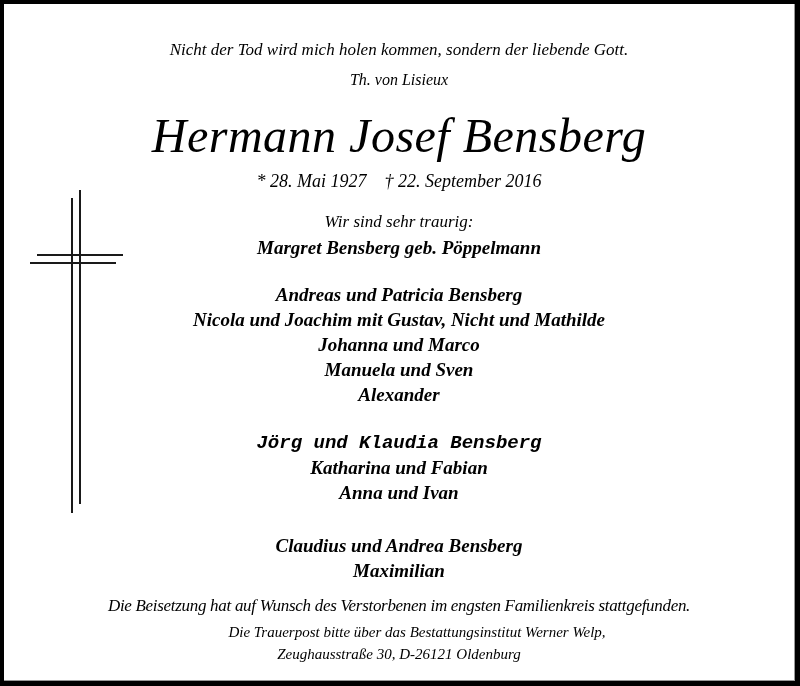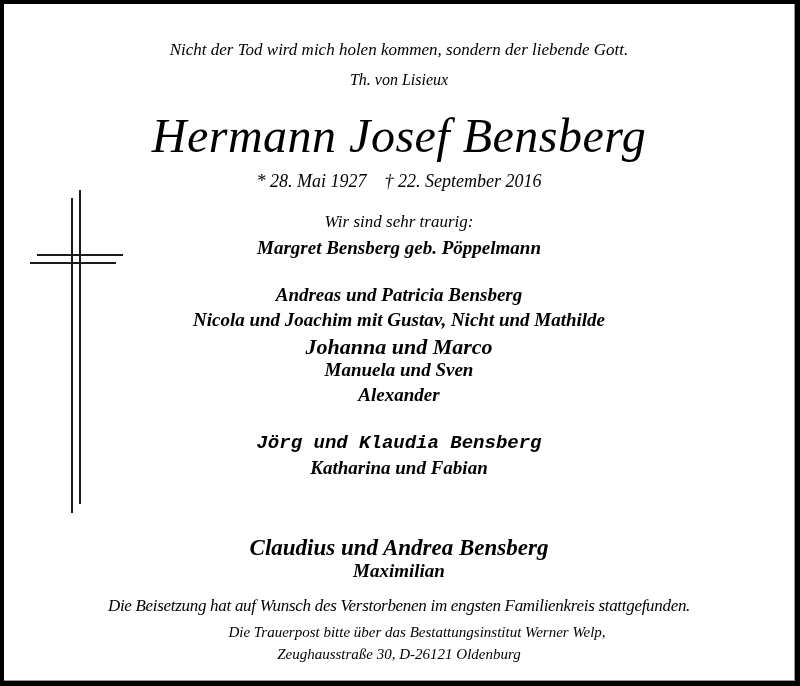--- a/index.html
+++ b/index.html
@@ -49,26 +49,27 @@
   <div class="line it" style="top:159px; font-size:18px;">
     <span>* 28. Mai 1927</span>&nbsp;&nbsp;&nbsp;
     <span>† 22. September 2016</span>
   </div>
 
   <div class="line it" style="top:200px; font-size:17px;">Wir sind sehr traurig:</div>
   <div class="line bi" style="top:233px; font-size:19px;">Margret Bensberg geb. Pöppelmann</div>
 
   <div class="line bi" style="top:280px; font-size:19px;">Andreas und Patricia Bensberg</div>
   <div class="line bi" style="top:305px; font-size:19px;">Nicola und Joachim mit Gustav, Nicht und Mathilde</div>
-  <div class="line bi" style="top:330px; font-size:22px;">Johanna und Marco</div>
+  <div class="line bi" style="top:330px; font-size:19px;">Johanna und Marco</div>
   <div class="line bi" style="top:355px; font-size:19px;">Manuela und Sven</div>
   <div class="line bi" style="top:380px; font-size:19px;">Alexander</div>
 
   <div class="line bi" style="top:428px; font-size:19px;font-family:Liberation Mono, monospace;">Jörg und Klaudia Bensberg</div>
   <div class="line bi" style="top:453px; font-size:19px;">Katharina und Fabian</div>
+  <div class="line bi" style="top:478px; font-size:19px;">Anna und Ivan</div>
 
-  <div class="line bi" style="top:531px; font-size:23px;">Claudius und Andrea Bensberg</div>
+  <div class="line bi" style="top:531px; font-size:19px;">Claudius und Andrea Bensberg</div>
   <div class="line bi" style="top:556px; font-size:19px;">Maximilian</div>
 
   <div class="line it" style="top:584px; font-size:17px; letter-spacing:-0.3px;">Die Beisetzung hat auf Wunsch des Verstorbenen im engsten Familienkreis stattgefunden.</div>
   <div class="line it" style="top:612px; font-size:15px;padding-left:36px;">Die Trauerpost bitte über das Bestattungsinstitut Werner Welp,</div>
   <div class="line it" style="top:634px; font-size:15px;">Zeughausstraße 30, D-26121 Oldenburg</div>
 </div>
 
 </body></html>

